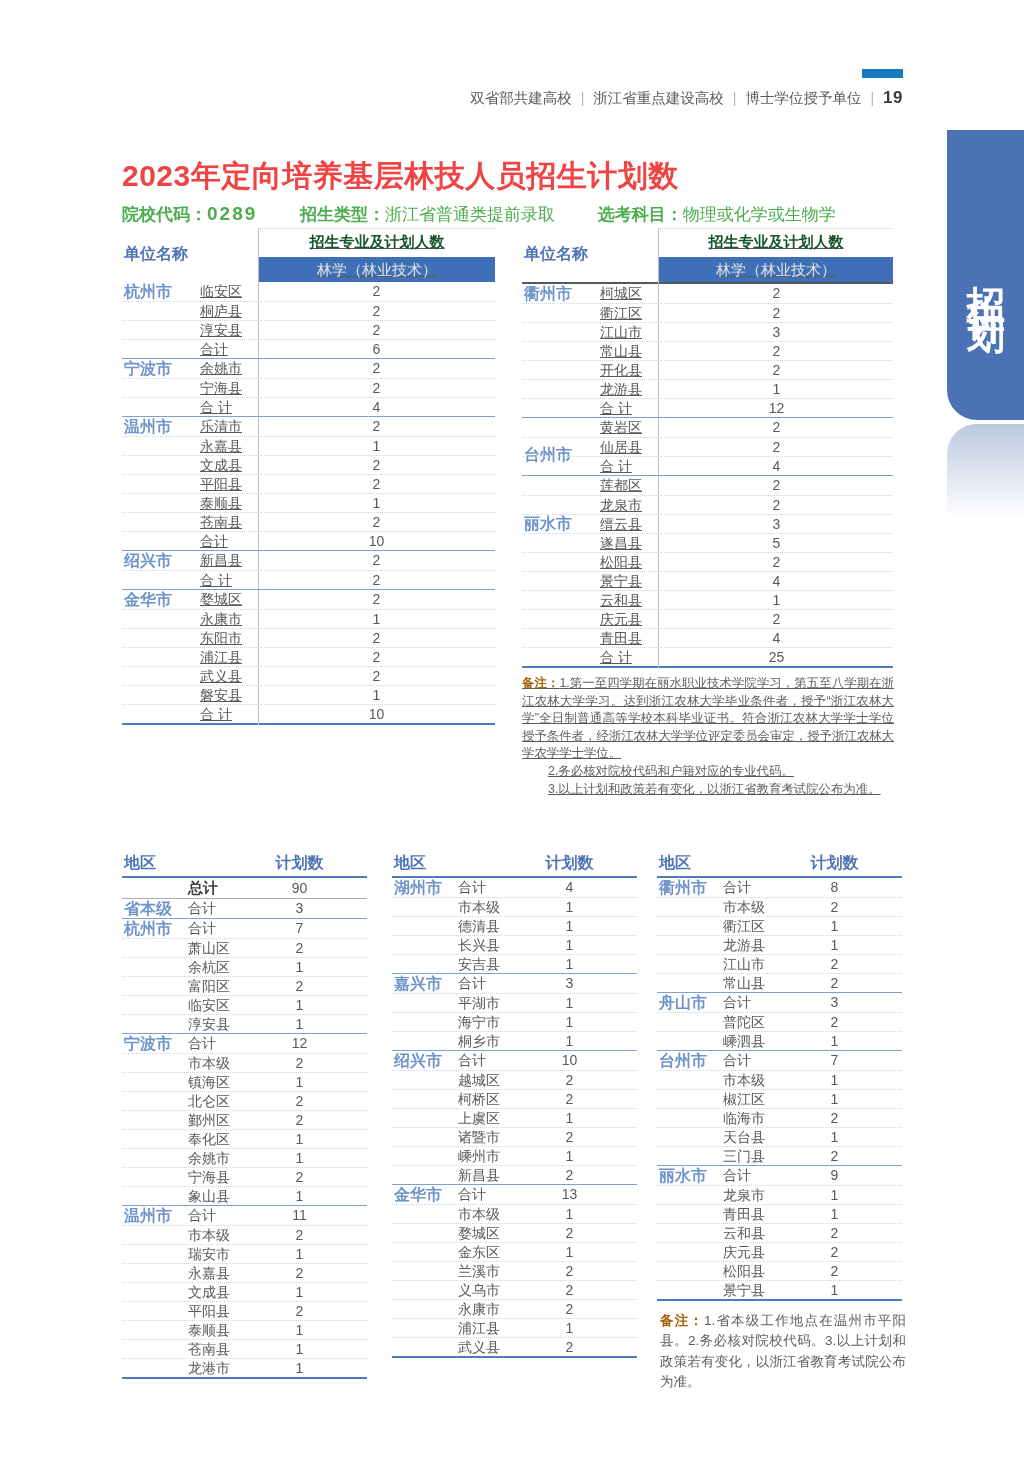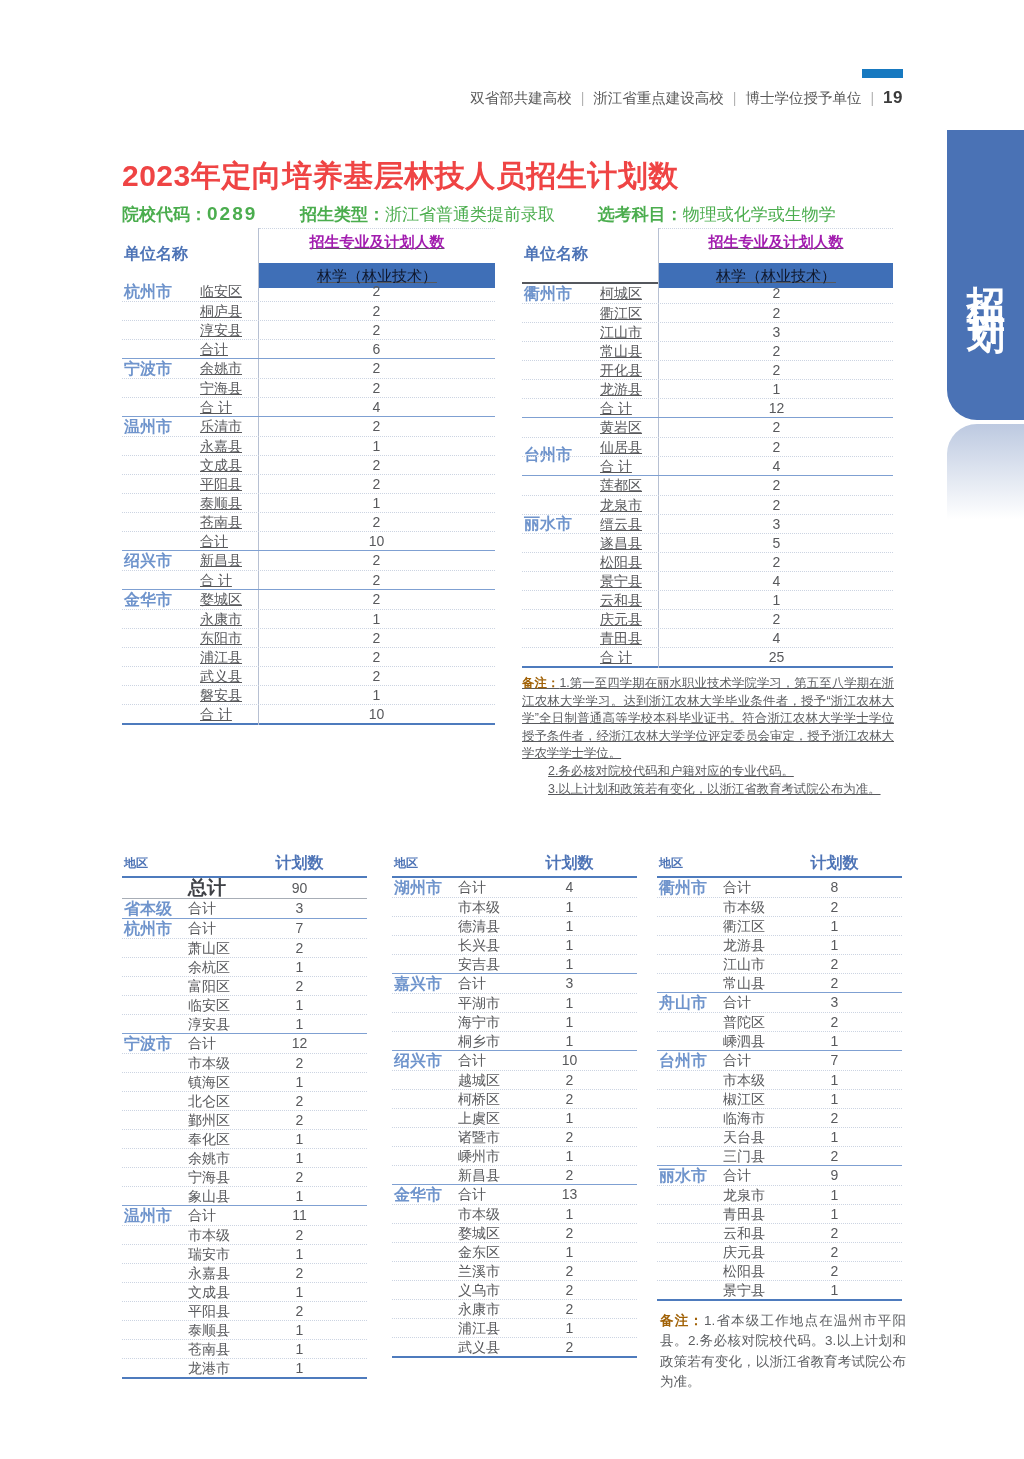--- a/index.html
+++ b/index.html
@@ -35,22 +35,22 @@
   #s1-title{top:158px;} #s1-meta{top:203px;}
   #s2-title{top:783px;} #s2-meta{top:826px;}
   
   .s1t{position:absolute; top:228px;text-decoration:underline;}
   #s1-left{left:122px; width:373px;}
   #s1-right{left:522px; width:371px;}
   .s1t .tbl{position:relative;}
   .s1t .tbl::before{content:""; position:absolute; left:136px; top:0; bottom:0; width:1px; background:#b7c0d2;}
   .s1t-head{position:relative; height:54px;}
   .s1t-name{position:absolute; left:2px; top:16px; font-size:16px; font-weight:bold; color:#4e74b6;}
-  .s1t-plan{margin-left:137px; height:26px; line-height:26px; text-align:center; color:#a21caf; font-weight:bold; font-size:15px; border-top:1px dotted #ccd4e2;}
-  .s1t-major{margin-left:137px; height:25px; line-height:25px; margin-top:8px; text-align:center; background:#3f6fb7; color:#0f172a; font-size:15px;}
+  .s1t-plan{margin-left:137px; height:26px; line-height:26px; text-align:center; color:#14532d; font-weight:bold; font-size:15px; border-top:1px dotted #ccd4e2;}
+  .s1t-major{margin-left:137px; height:25px; line-height:25px; margin-top:2px; text-align:center; background:#3f6fb7; color:#e5e5e5; font-size:15px;}
   .total-row{position:relative; height:21px; line-height:21px; border-top:2px solid #54575d; border-bottom:1px solid #6a6e75; box-sizing:content-box;}
   .total-row .lbl{font-weight:bold; color:#3f4146; font-size:16px; padding-left:2px;}
   .total-row .val{position:absolute; left:136px; width:237px; text-align:center; font-weight:bold; color:#4472b8; font-size:15px;}
   .groups{border-bottom:2px solid #4e7bbd;}
   .groups.with-top{border-top:2px solid #54575d;}
   .g{position:relative;}
   .g + .g{border-top:1px solid #7fa0d2;}
   .g .city{position:absolute; left:2px; top:0; height:19px; line-height:19px; font-size:16px; font-weight:bold; color:#6f94cc;}
   .g .r{position:relative; height:19px; line-height:19px; padding-left:78px; font-size:14px; box-sizing:border-box;}
   .g .r + .r{border-top:1px dotted #ccd4e2;}
@@ -59,26 +59,26 @@
   #s1-right .g:nth-child(3) .city{top:38px;}
   
   .note1{margin-top:7px; width:372px; font-size:12.4px; line-height:1.42; color:#5c5e61; text-align:justify;}
   .note1 p{margin:0;}
   .note1 .indent{text-indent:2.1em;}
   .note-label{font-weight:bold; color:#a16207;}
   
   .s2c{position:absolute; top:852px; width:245px;}
   #s2-col1{left:122px;} #s2-col2{left:392px;} #s2-col3{left:657px;}
   .s2-head{position:relative; height:24px; line-height:22px; border-bottom:2px solid #4e7bbd;}
-  .s2-head .h-area{position:absolute; left:2px; font-size:12px; font-weight:bold; color:#4e74b6;text-align:right;}
+  .s2-head .h-area{position:absolute; left:2px; font-size:16px; font-weight:bold; color:#4e74b6;text-align:right;}
   .s2-head .h-plan{position:absolute; left:110px; width:135px; text-align:center; font-size:16px; font-weight:bold; color:#4e74b6;}
   .s2c .g .r{padding-left:66px;}
   .s2c .g .r .val{position:absolute; left:110px; width:135px; text-align:center;}
   .total2{position:relative; height:20px; line-height:20px; border-bottom:1px solid #a7adb6;}
-  .total2 .lbl{position:absolute; left:66px; font-weight:bold; color:#3f4146; font-size:19px;}
+  .total2 .lbl{position:absolute; left:66px; font-weight:bold; color:#3f4146; font-size:15px;}
   .total2 .val{position:absolute; left:110px; width:135px; text-align:center; font-size:14px;}
   .note2{margin-top:10px; width:252px; font-size:13.5px; line-height:1.5; color:#5c5e61; text-align:justify;}
   .note2 p{margin:3px;}
 </style>
 </head>
 <body>
 
 <div class="page">
 
   <div class="top-accent"></div>

